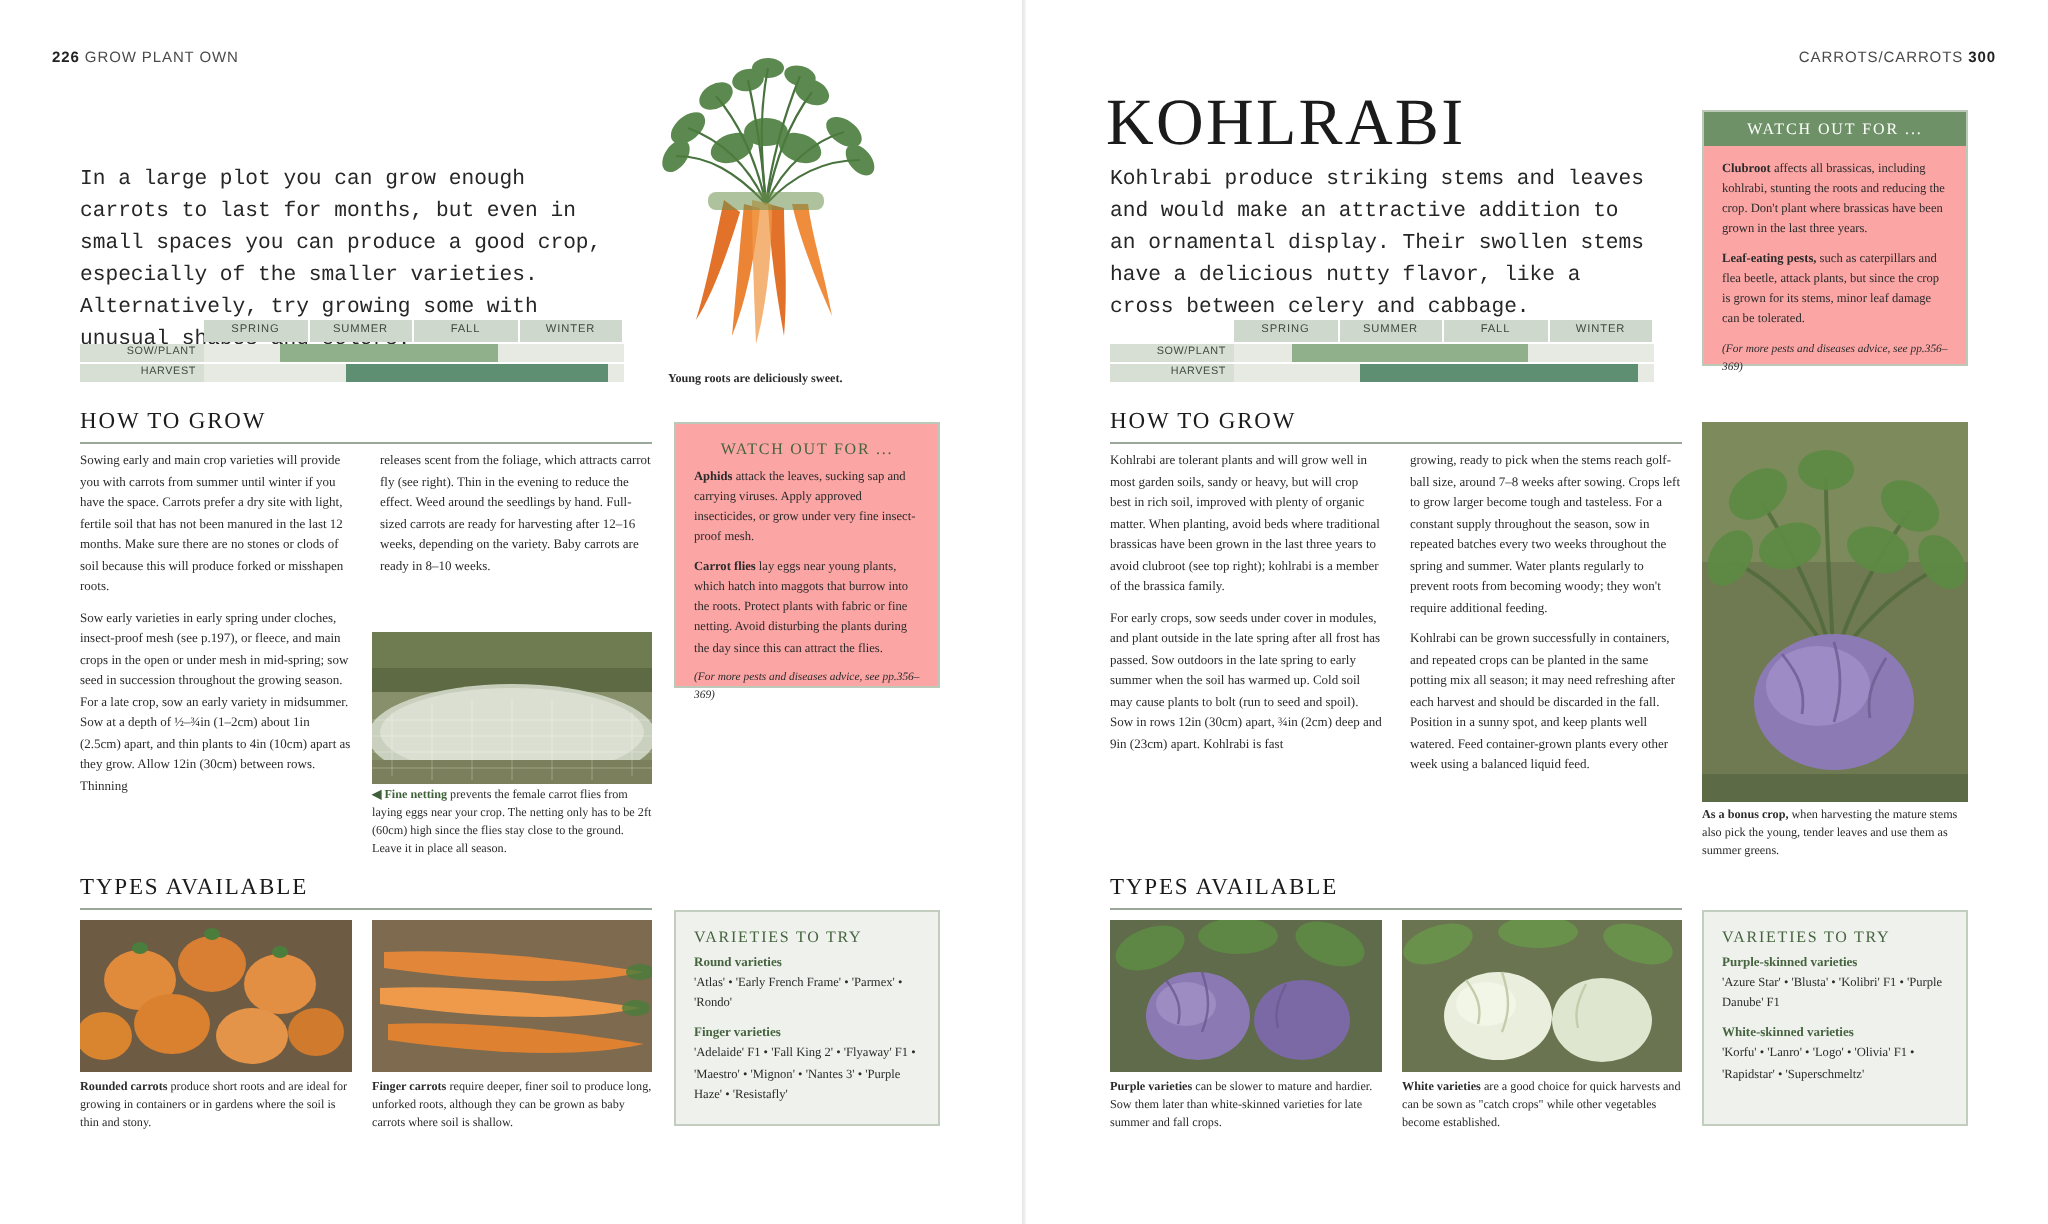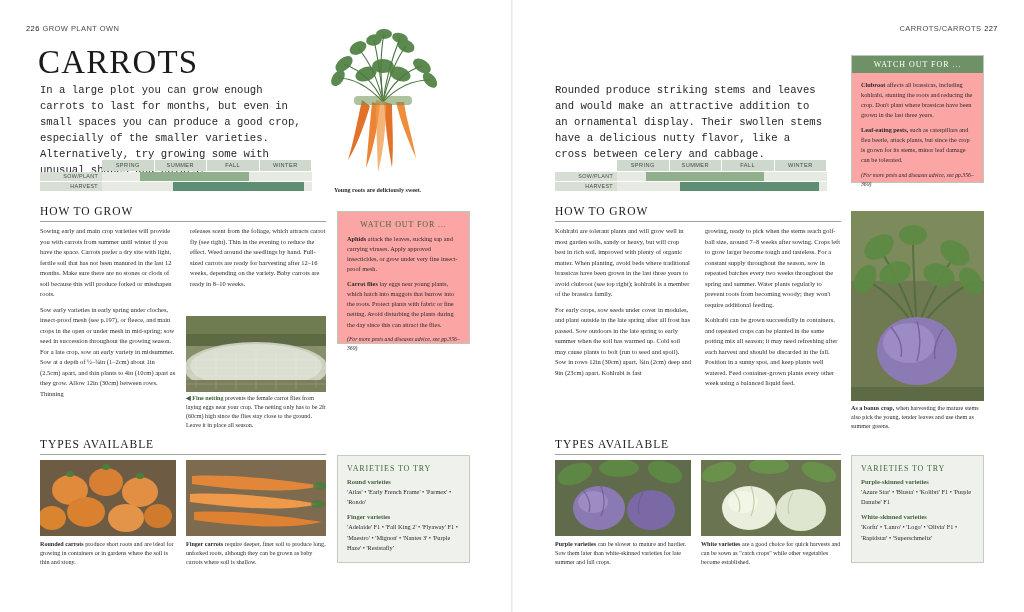--- a/index.html
+++ b/index.html
@@ -28,21 +28,21 @@
   }
   
   .folio {
     position: absolute;
     top: 24px;
     font-size: 7.5px;
     letter-spacing: 0.06em;
     color: #4a4a4a;
   }
   .folio .num {
-    font-weight: normal;
+    font-weight: bold;
     color: #222;
   }
   .folio-left { left: 26px; }
   .folio-right { right: 26px; text-align: right; }
 
   
   .big-title {
     position: absolute;
     font-family: "Liberation Serif", serif;
     font-weight: normal;
@@ -215,24 +215,23 @@
 
 <div class="page">
   <div class="spread-shadow"></div>
 
   <div class="folio folio-left">
     <span class="num">226</span>
     <span>GROW PLANT OWN</span>
   </div>
   <div class="folio folio-right">
     <span>CARROTS/CARROTS</span>
-    <span class="num">227</span>
-  </div>
-
-  <h1 class="big-title" style="left:38px; top:44px;">CARROTS</h1>
+    <span class="num">300</span>
+  </div>
+
   <div class="intro" style="left:40px; top:82px; width:268px;">In a large plot you can grow enough carrots to last for months, but even in small spaces you can produce a good crop, especially of the smaller varieties. Alternatively, try growing some with unusual shapes and colors.</div>
 
   <div class="carrot-art">
     <svg width="130" height="160" viewBox="0 0 130 160">
       <g fill="none" stroke="#3f6b34" stroke-width="1.1" opacity="0.95">
         <path d="M65 80 C60 58 52 40 40 26"></path>
           <path d="M65 80 C63 56 60 36 56 18"></path>
         <path d="M65 80 C70 58 76 40 88 24"></path>
           <path d="M65 80 C68 56 74 36 82 16"></path>
         <path d="M65 80 C56 60 42 48 26 42"></path>
@@ -374,21 +373,22 @@
   </div>
 
   <div class="box" style="left:337px; top:455px; width:133px; height:108px;">
     <div class="box-title">VARIETIES TO TRY</div>
     <div class="sub-h">Round varieties</div>
     <div class="varlist">'Atlas' • 'Early French Frame' • 'Parmex' • 'Rondo'</div>
     <div class="sub-h">Finger varieties</div>
     <div class="varlist">'Adelaide' F1 • 'Fall King 2' • 'Flyaway' F1 • 'Maestro' • 'Mignon' • 'Nantes 3' • 'Purple Haze' • 'Resistafly'</div>
   </div>
 
-  <div class="intro" style="left:555px; top:82px; width:268px;">Rounded produce striking stems and leaves and would make an attractive addition to an ornamental display. Their swollen stems have a delicious nutty flavor, like a cross between celery and cabbage.</div>
+  <h1 class="big-title" style="left:553px; top:44px;">KOHLRABI</h1>
+  <div class="intro" style="left:555px; top:82px; width:268px;">Kohlrabi produce striking stems and leaves and would make an attractive addition to an ornamental display. Their swollen stems have a delicious nutty flavor, like a cross between celery and cabbage.</div>
 
   <div class="seasonbar" style="left:555px; top:160px;">
     <div class="season-head">
       <div class="pad"></div>
       <div class="cell">SPRING</div>
       <div class="cell">SUMMER</div>
       <div class="cell">FALL</div>
       <div class="cell">WINTER</div>
     </div>
     <div class="season-rows">

